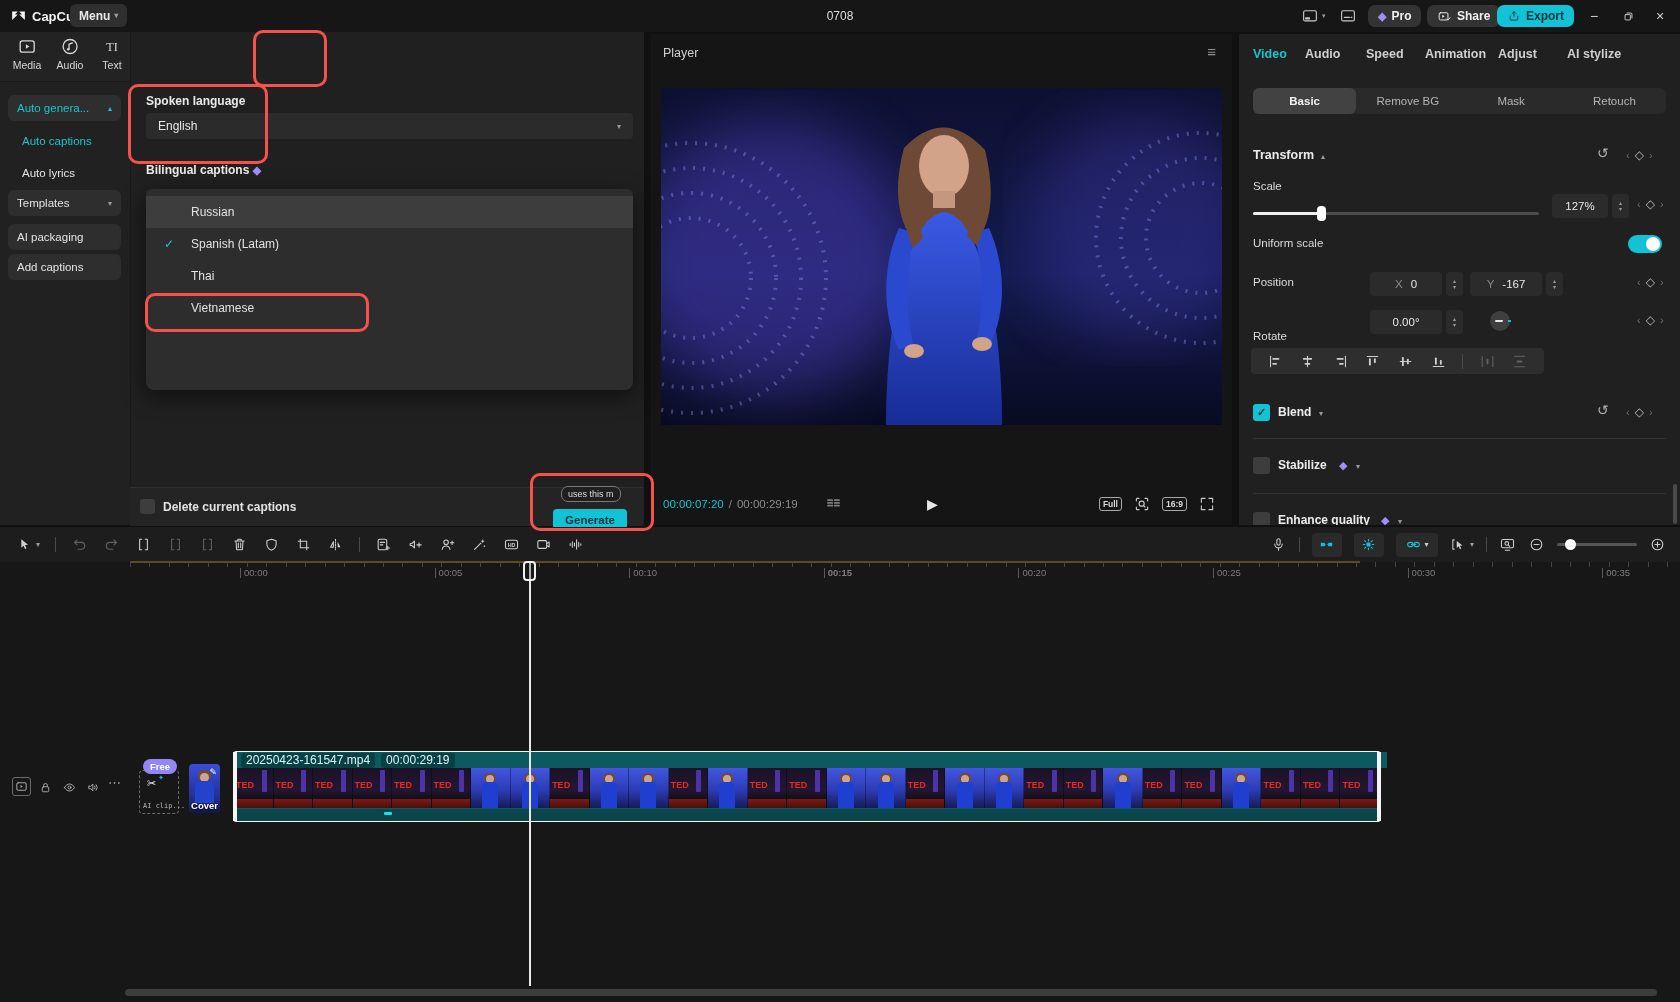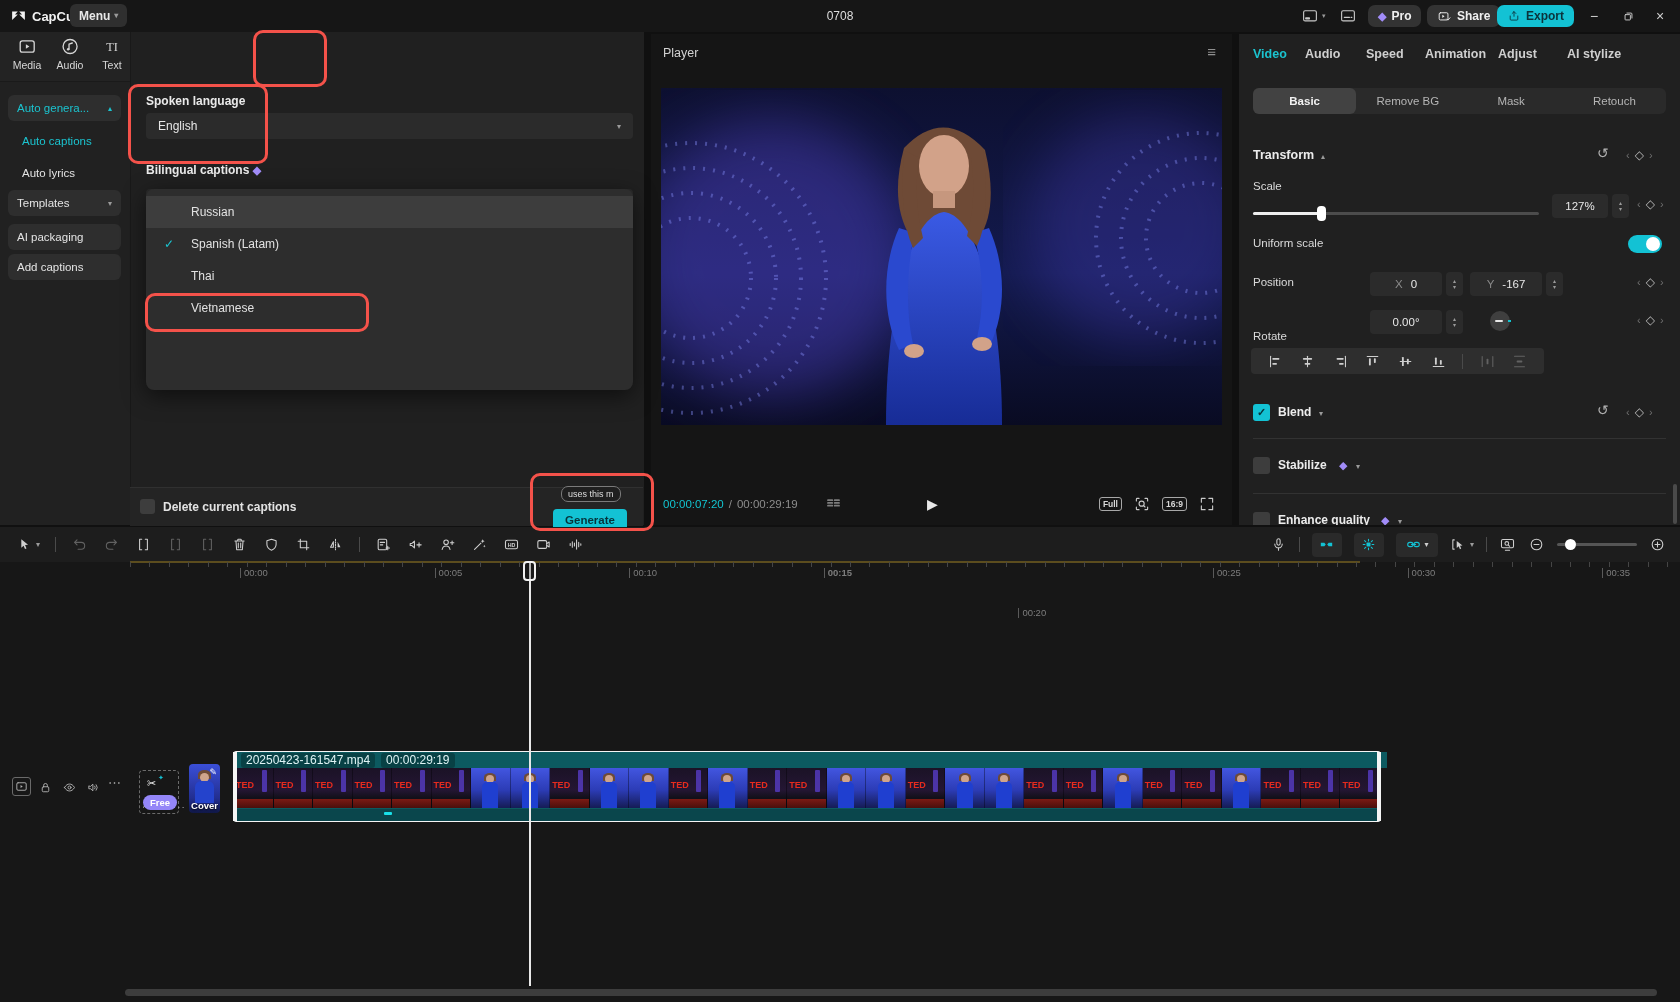--- a/index.html
+++ b/index.html
@@ -116,21 +116,21 @@
   #ruler{position:absolute;left:0;top:35px;width:1680px;height:26px;}
   #ruler-ticks{position:absolute;left:130px;top:0;width:1550px;height:5px;
     background:repeating-linear-gradient(90deg,#454545 0 1px,transparent 1px 19.46px);}
   .rlabel{position:absolute;top:6px;font-size:9.5px;color:#7d7d7d;border-left:1px solid #5a5a5a;padding-left:3px;line-height:10px;}
   #olive{position:absolute;left:130px;top:34px;width:1230px;height:2px;background:#5c4d1e;}
   #playhead-line{position:absolute;left:529px;top:35px;width:1.5px;height:424px;background:#e8e8e8;z-index:9;}
   #playhead-head{position:absolute;left:523px;top:34px;width:9px;height:16px;border:2.5px solid #f2f2f2;border-radius:4px;z-index:10;background:rgba(30,30,30,.25);}
   .trk-ic{position:absolute;top:250px;color:#b0b0b0;}
   .trk-ic svg{width:15px;height:15px;}
   #free-badge{position:absolute;left:143px;top:232px;width:34px;height:15px;background:#9486f8;border-radius:8px;
-    color:#fff;font-size:9.5px;font-weight:bold;display:flex;align-items:center;justify-content:center;z-index:3;margin-top:36px;}
+    color:#fff;font-size:9.5px;font-weight:bold;display:flex;align-items:center;justify-content:center;z-index:3;}
   #aiclip{position:absolute;left:139px;top:243px;width:38px;height:42px;border:1px dashed #6b6b6b;border-radius:4px;}
   #aiclip .scis{position:absolute;left:7px;top:6px;font-size:11px;color:#e8e8e8;}
   #aiclip .spark{position:absolute;left:18px;top:3px;font-size:7px;color:#13c2d4;}
   #aiclip .lbl{position:absolute;left:3px;bottom:3px;font-size:7px;color:#b5b5b5;font-family:"DejaVu Sans Mono",monospace;white-space:nowrap;}
   #cover{position:absolute;left:189px;top:237px;width:31px;height:49px;border-radius:4px;overflow:hidden;
     background:linear-gradient(180deg,#3a4fd8,#222e90 70%,#101848);z-index:2;}
   #cover .pencil{position:absolute;right:3px;top:3px;font-size:9px;color:#fff;}
   #cover .head{position:absolute;left:11px;top:9px;width:9px;height:9px;border-radius:50%;background:#cfa48c;}
   #cover .body{position:absolute;left:6px;top:17px;width:19px;height:22px;border-radius:6px 6px 0 0;background:#2443cc;}
   #cover .clabel{position:absolute;left:0;bottom:2px;width:100%;text-align:center;font-size:9.5px;font-weight:bold;
@@ -848,21 +848,21 @@
       </div>
     </div>
 
     <div id="olive"></div>
     <div id="ruler">
         <div id="ruler-ticks"></div>
         <span class="rlabel" style="left: 240px;">00:00</span>
         <span class="rlabel" style="left: 434.6px;">00:05</span>
         <span class="rlabel" style="left: 629.2px;">00:10</span>
         <span class="rlabel" style="left: 823.8px; font-weight: bold;">00:15</span>
-        <span class="rlabel" style="left: 1018.4px; margin-top: 40px;">00:20</span>
+        <span class="rlabel" style="left: 1018.4px;">00:20</span>
         <span class="rlabel" style="left: 1213px;">00:25</span>
         <span class="rlabel" style="left: 1407.6px;">00:30</span>
         <span class="rlabel" style="left: 1602.2px;">00:35</span>
       </div>
 
     <span class="trk-ic" style="left:12px"><svg class="ic" style="border:1px solid #6a6a6a;border-radius:3px;padding:1px">
           <use href="#sym-frame"></use>
         </svg></span>
     <span class="trk-ic" style="left:38px;top:253px"><svg class="ic">
           <use href="#sym-lock"></use>

